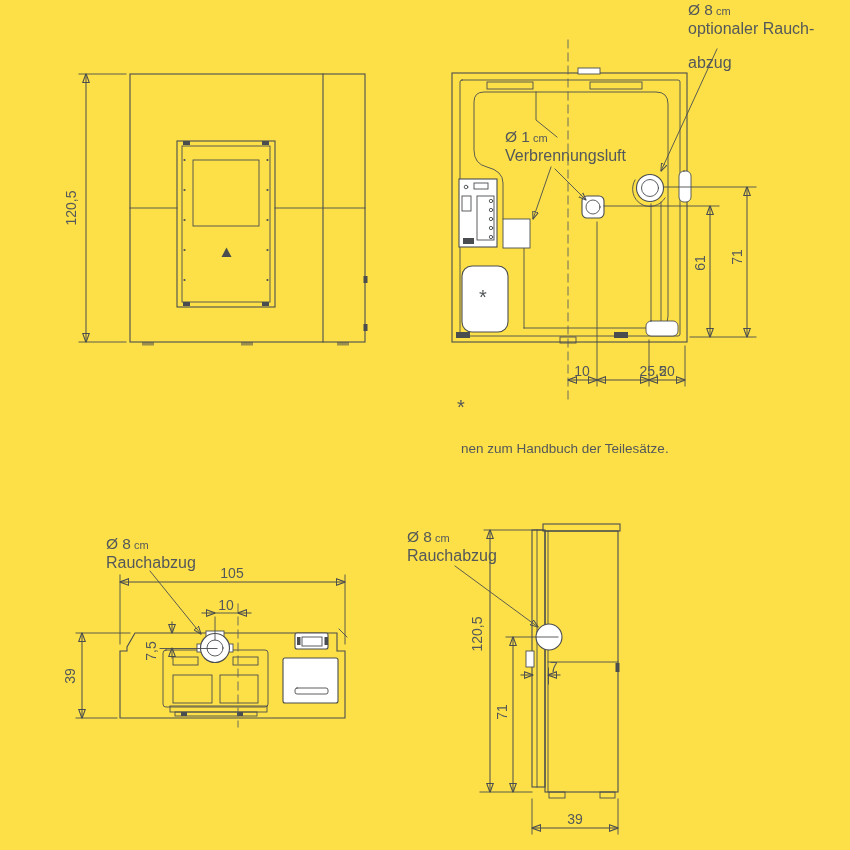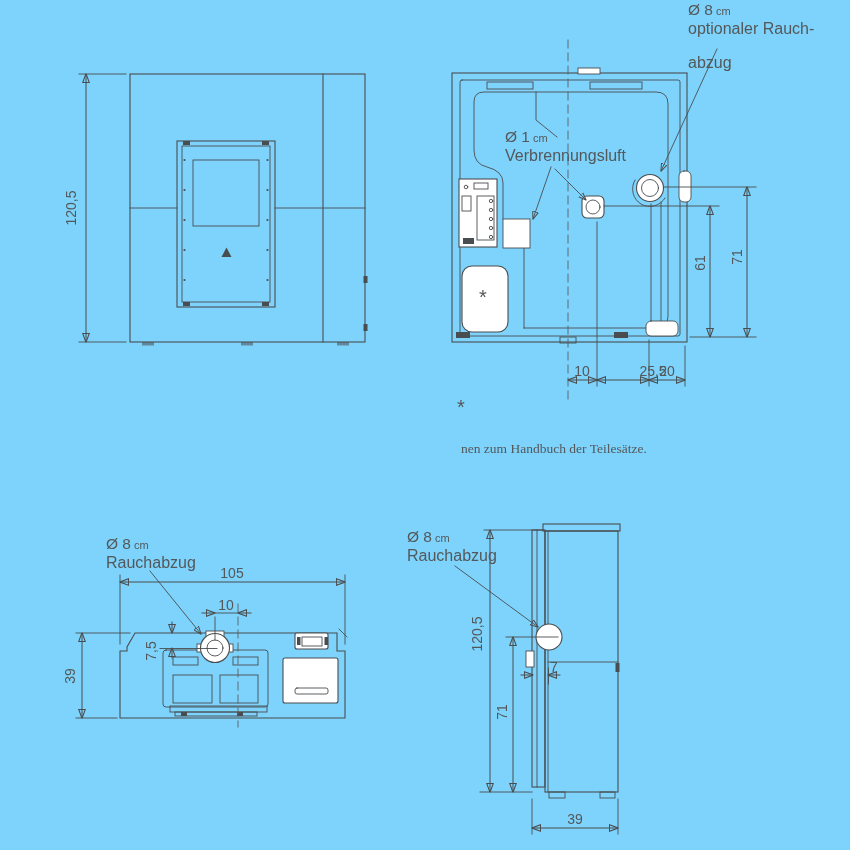--- a/index.html
+++ b/index.html
@@ -1,16 +1,16 @@
 <!DOCTYPE html>
 <html><head>
 <meta charset="utf-8">
 <style>
   html,body{margin:0;padding:0;background:#fff;}
-  .stage{position:relative;width:850px;height:850px;background:#7dd3fc;overflow:hidden;
+  .stage{position:relative;width:850px;height:850px;background:#fde047;overflow:hidden;
          font-family:"Liberation Sans",sans-serif;}
   .stage svg{position:absolute;left:0;top:0;}
   svg line, svg path, svg rect, svg circle, svg polygon{
     stroke:#4a4d4f;stroke-width:1.1;fill:none;
     stroke-linecap:square;stroke-linejoin:miter;
   }
   svg .thin{stroke-width:0.9;}
   svg .dimln{stroke-width:1;}
   svg .fillc{fill:#4a4d4f;stroke:none;}
   svg .wfill{fill:#ffffff;}
@@ -237,21 +237,21 @@
 <div class="lbl sub" style="left:505px;top:148px;">Verbrennungsluft</div>
 
 <div class="lbl dim rot" style="left:700px;top:263px;">61</div>
 <div class="lbl dim rot" style="left:737px;top:257px;">71</div>
 <div class="lbl dim ctr" style="left:582px;top:364px;">10</div>
 <div class="lbl dim ctr" style="left:653px;top:364px;">25,5</div>
 <div class="lbl dim ctr" style="left:667px;top:364px;">20</div>
 <div class="lbl star mid" style="left:483px;top:297px;">*</div>
 
 <div class="lbl star" style="left:457px;top:397px;">*</div>
-<div class="lbl note" style="left:461px;top:442px;font-family:Liberation Serif, serif;">nen zum Handbuch der Teilesätze.</div>
+<div class="lbl note" style="left:461px;top:442px;">nen zum Handbuch der Teilesätze.</div>
 
 <div class="lbl" style="left:106px;top:536px;"><span class="dia">Ø 8</span><span class="unit">cm</span></div>
 <div class="lbl sub" style="left:106px;top:555px;">Rauchabzug</div>
 <div class="lbl dim ctr" style="left:232px;top:566px;">105</div>
 <div class="lbl dim ctr" style="left:226px;top:598px;">10</div>
 <div class="lbl dim rot" style="left:151px;top:651px;">7,5</div>
 <div class="lbl dim rot" style="left:70px;top:676px;">39</div>
 
 <div class="lbl" style="left:407px;top:529px;"><span class="dia">Ø 8</span><span class="unit">cm</span></div>
 <div class="lbl sub" style="left:407px;top:548px;">Rauchabzug</div>

